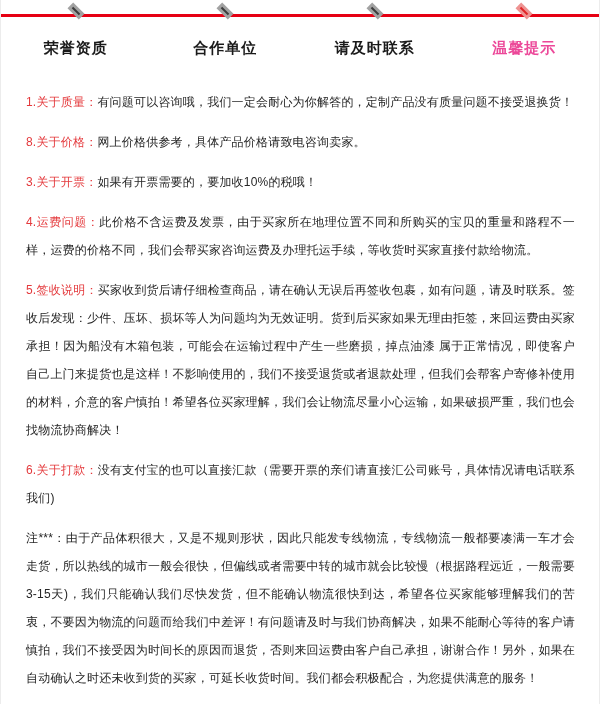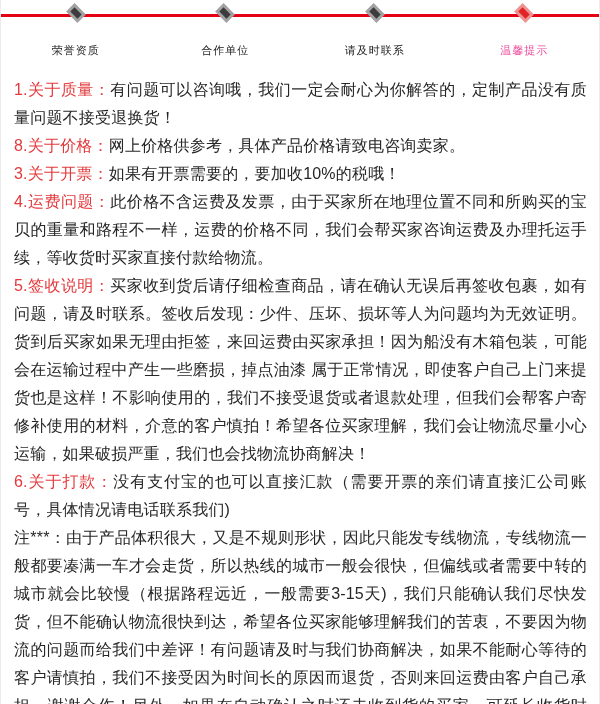--- a/index.html
+++ b/index.html
@@ -60,34 +60,34 @@
     left: 3px;
     top: 3px;
     right: 3px;
     bottom: 3px;
     background: #3c3c3c;
   }
   .tab.active .diamond { background: #ee9392; }
   .tab.active .diamond .inner { background: #e02426; }
   .tab-label {
     margin-top: 24px;
-    font-size: 11px;
-    font-weight: normal;
+    font-size: 15px;
+    font-weight: bold;
     color: #1a1a1a;
     letter-spacing: 1px;
     white-space: nowrap;
   }
   .tab.active .tab-label { color: #ec4899; text-align: right; }
   
   .content {
     padding: 18px 12px 30px 13px;
   }
   .notice {
-    margin: 0;
-    font-size: 16px;
+    margin: 12px;
+    font-size: 12px;
     line-height: 28px;
     color: #262626;
     text-align: justify;
     letter-spacing: 0.2px;
   }
   .nlabel {
     color: #e4393c;
   }
   .notice.note .nlabel {
     color: #262626;

